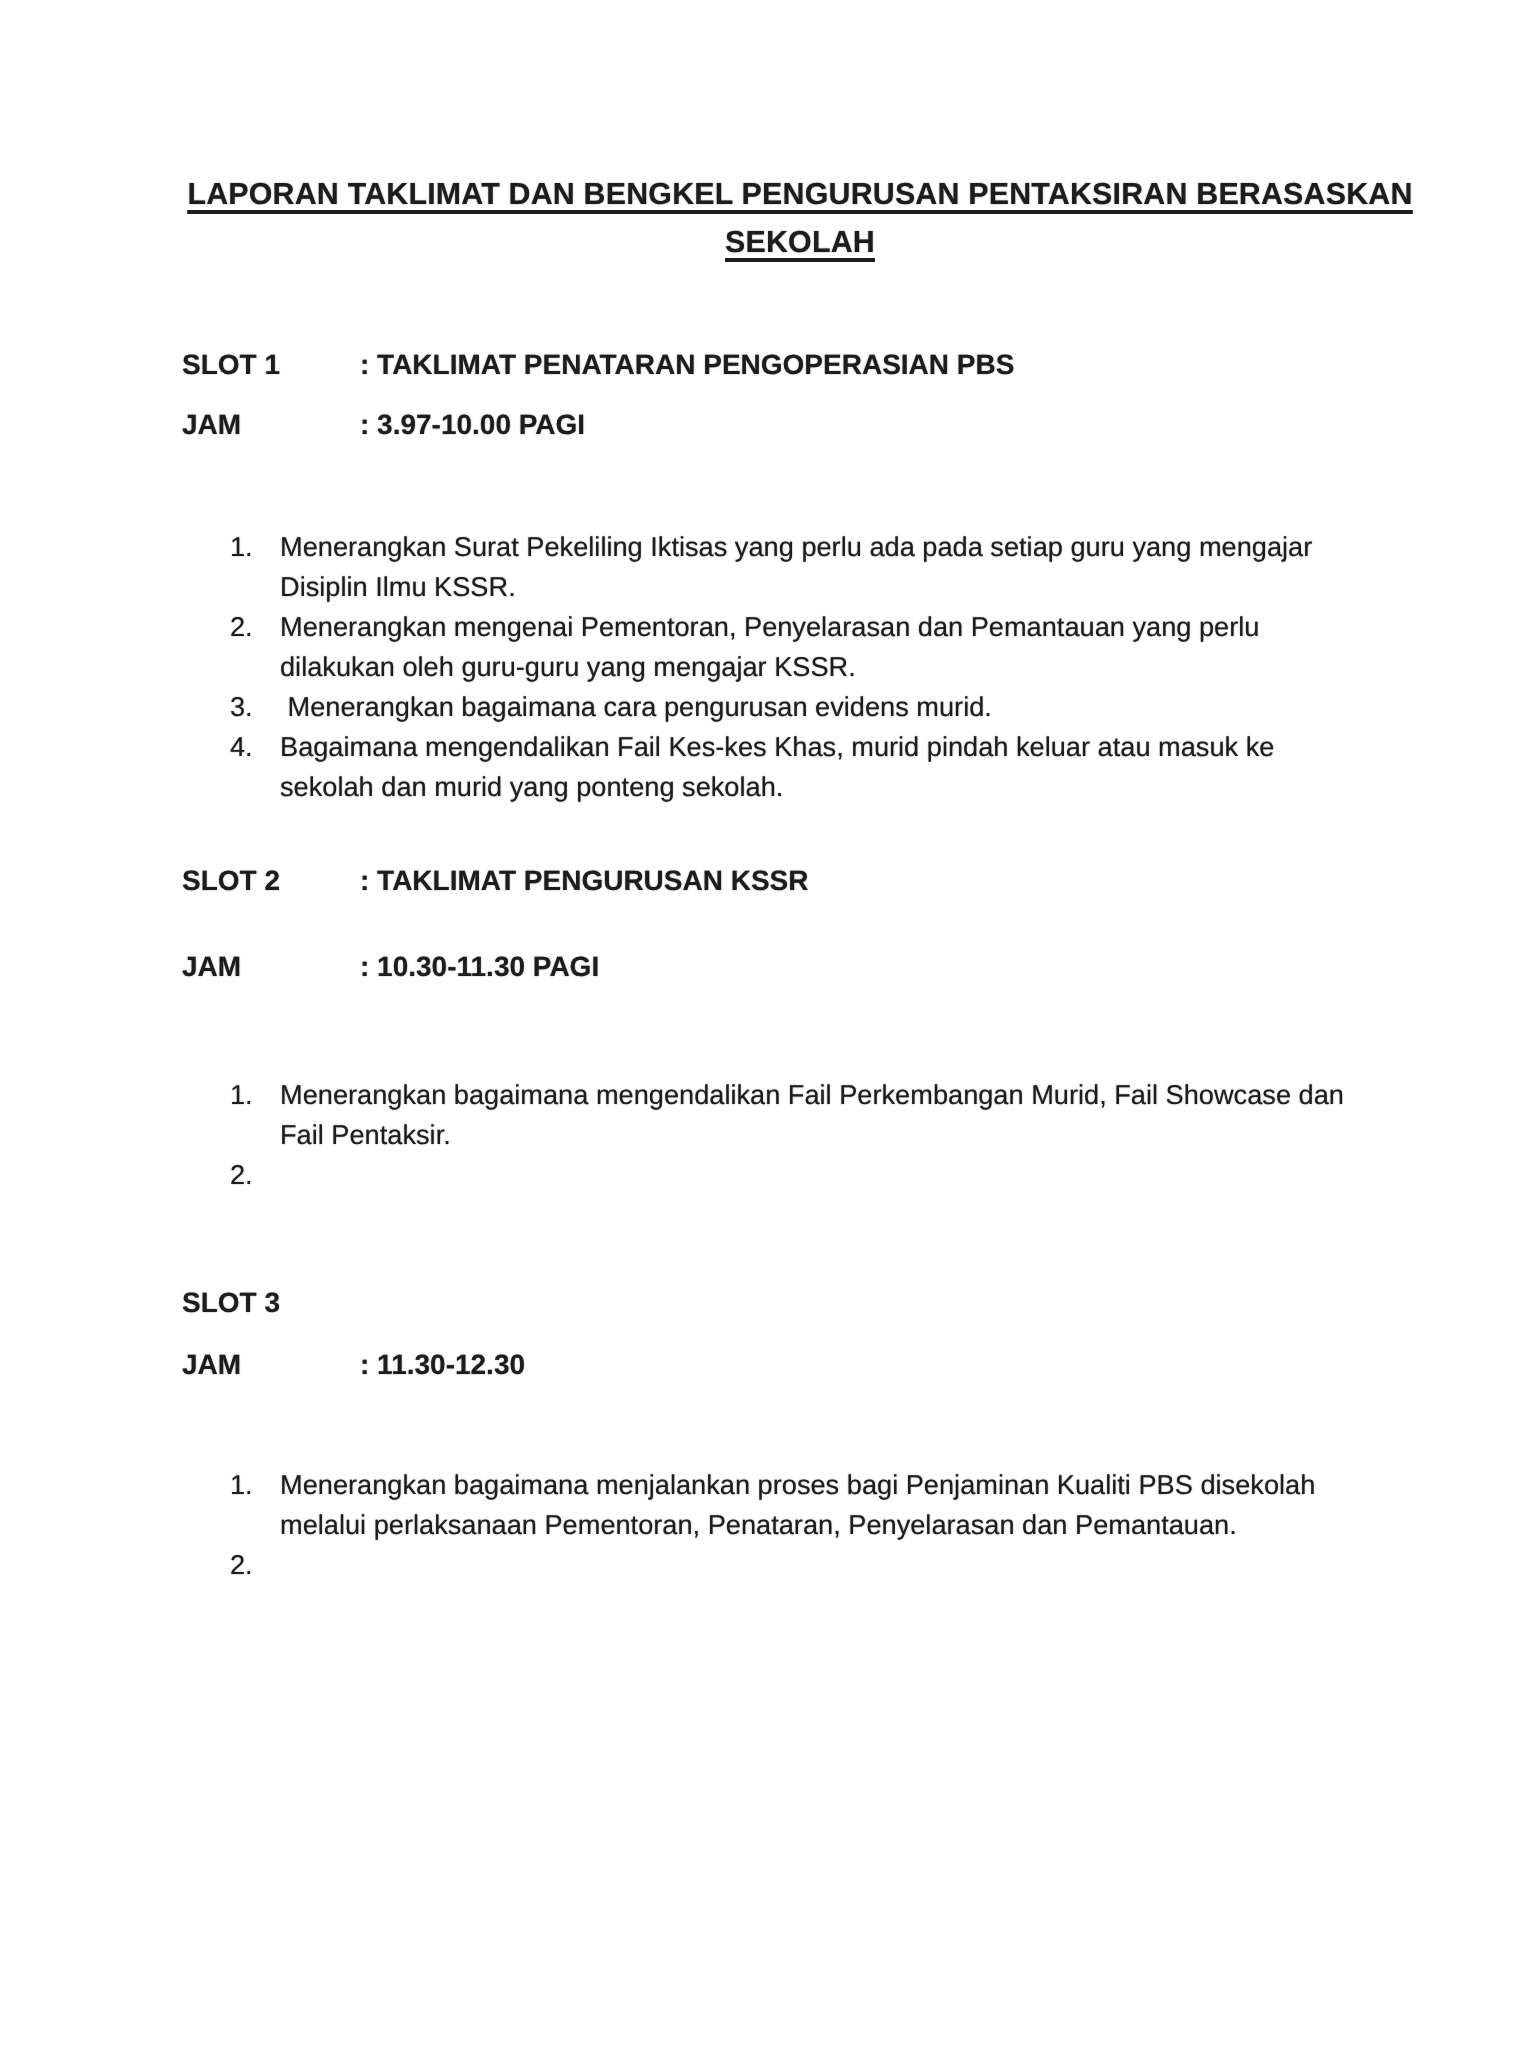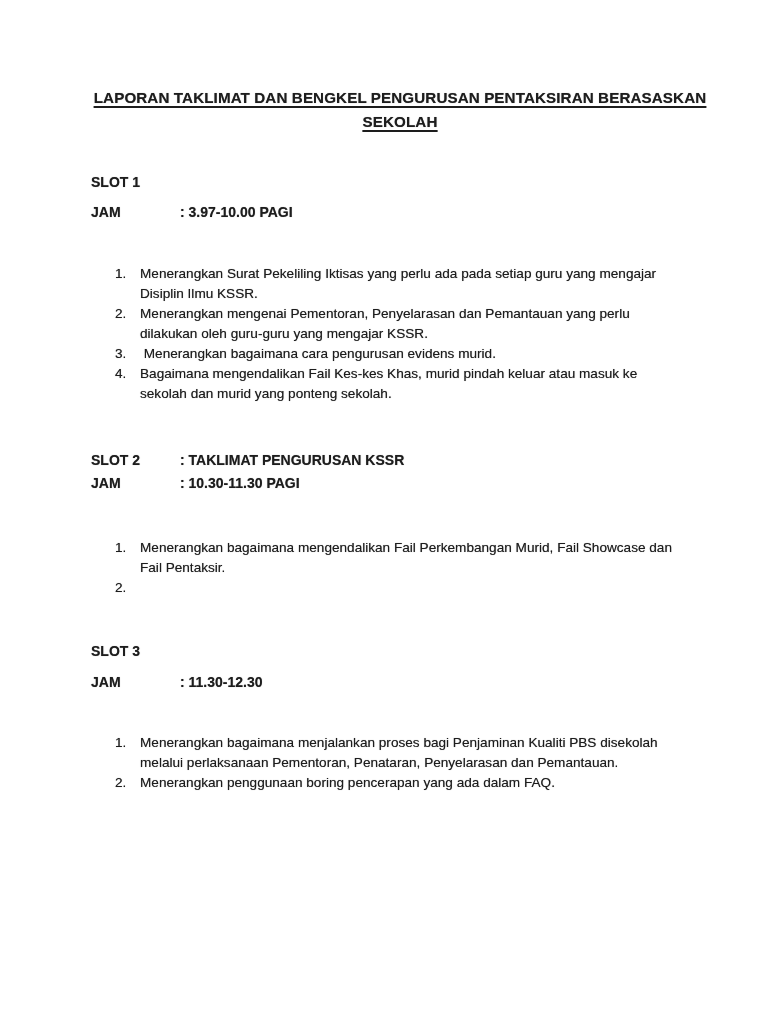--- a/index.html
+++ b/index.html
@@ -19,21 +19,21 @@
     padding-left:16px;
   }
   .title .tl{display:block;}
   .title .tl span{text-decoration:underline;text-decoration-thickness:1.6px;text-underline-offset:3px;}
   .hrow{
     position:absolute;left:91px;display:flex;
     font-weight:bold;font-size:14px;line-height:16px;white-space:pre;
   }
   .hrow .lbl{width:89px;}
   .p1s{top:174px}.p1j{top:204px}
-  .p2s{top:452px}.p2j{top:475px}
+  .p2s{top:432px}.p2j{top:475px}
   .p3s{top:643px}.p3j{top:674px}
   .list{
     position:absolute;left:115px;width:580px;
     font-size:13.6px;line-height:20px;
   }
   .l1{top:264px}.l2{top:538px}.l3{top:733px}
   .li{position:relative;padding-left:25px;}
   .li .num{position:absolute;left:0;top:0;}
   .li .txt{white-space:pre-wrap;}
 </style>
@@ -42,20 +42,21 @@
 
 <div class="doc">
 
   <div class="title">
     <span class="tl"><span>LAPORAN TAKLIMAT DAN BENGKEL PENGURUSAN PENTAKSIRAN BERASASKAN</span></span>
     <span class="tl"><span>SEKOLAH</span></span>
   </div>
 
   <div class="hrow p1s">
     <span class="lbl">SLOT 1</span>
+    <span class="val">: TAKLIMAT PENATARAN PENGOPERASIAN PBS</span>
   </div>
   <div class="hrow p1j">
     <span class="lbl">JAM</span>
     <span class="val">: 3.97-10.00 PAGI</span>
   </div>
   <div class="list l1">
     <div class="li">
       <span class="num">1.</span>
       <span class="txt">Menerangkan Surat Pekeliling Iktisas yang perlu ada pada setiap guru yang mengajar
 Disiplin Ilmu KSSR.</span>
@@ -103,17 +104,16 @@
     <span class="val">: 11.30-12.30</span>
   </div>
   <div class="list l3">
     <div class="li">
       <span class="num">1.</span>
       <span class="txt">Menerangkan bagaimana menjalankan proses bagi Penjaminan Kualiti PBS disekolah
 melalui perlaksanaan Pementoran, Penataran, Penyelarasan dan Pemantauan.</span>
     </div>
     <div class="li">
       <span class="num">2.</span>
-      <span class="txt">Menerangkan penggunaan boring pencerapan yang ada dalam FAQ.</span>
     </div>
   </div>
 
 </div>
 
 </body></html>

